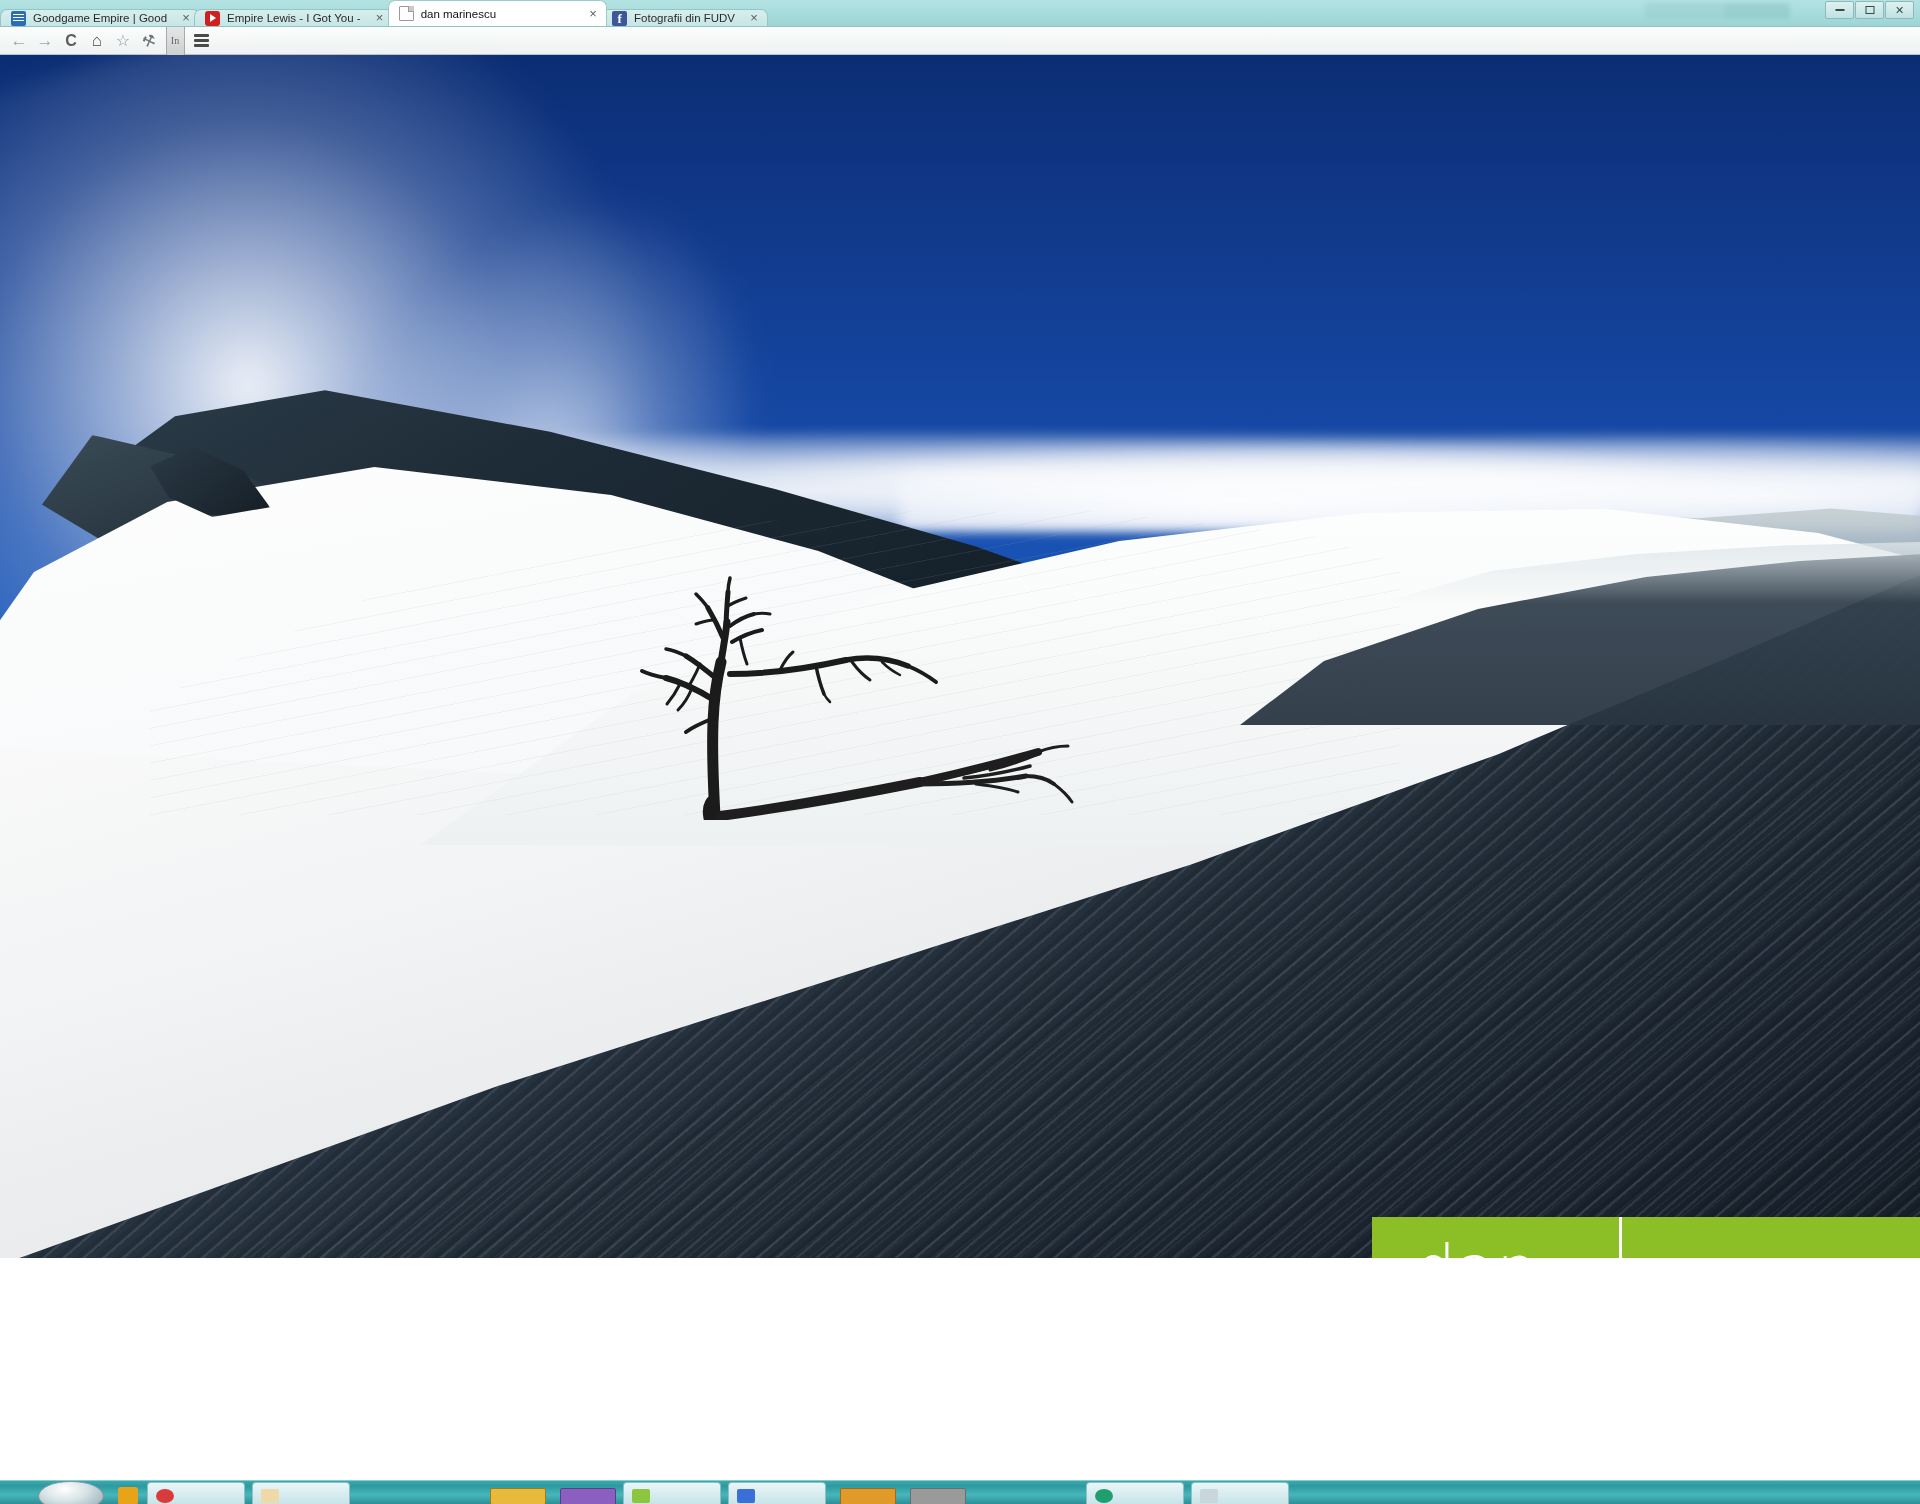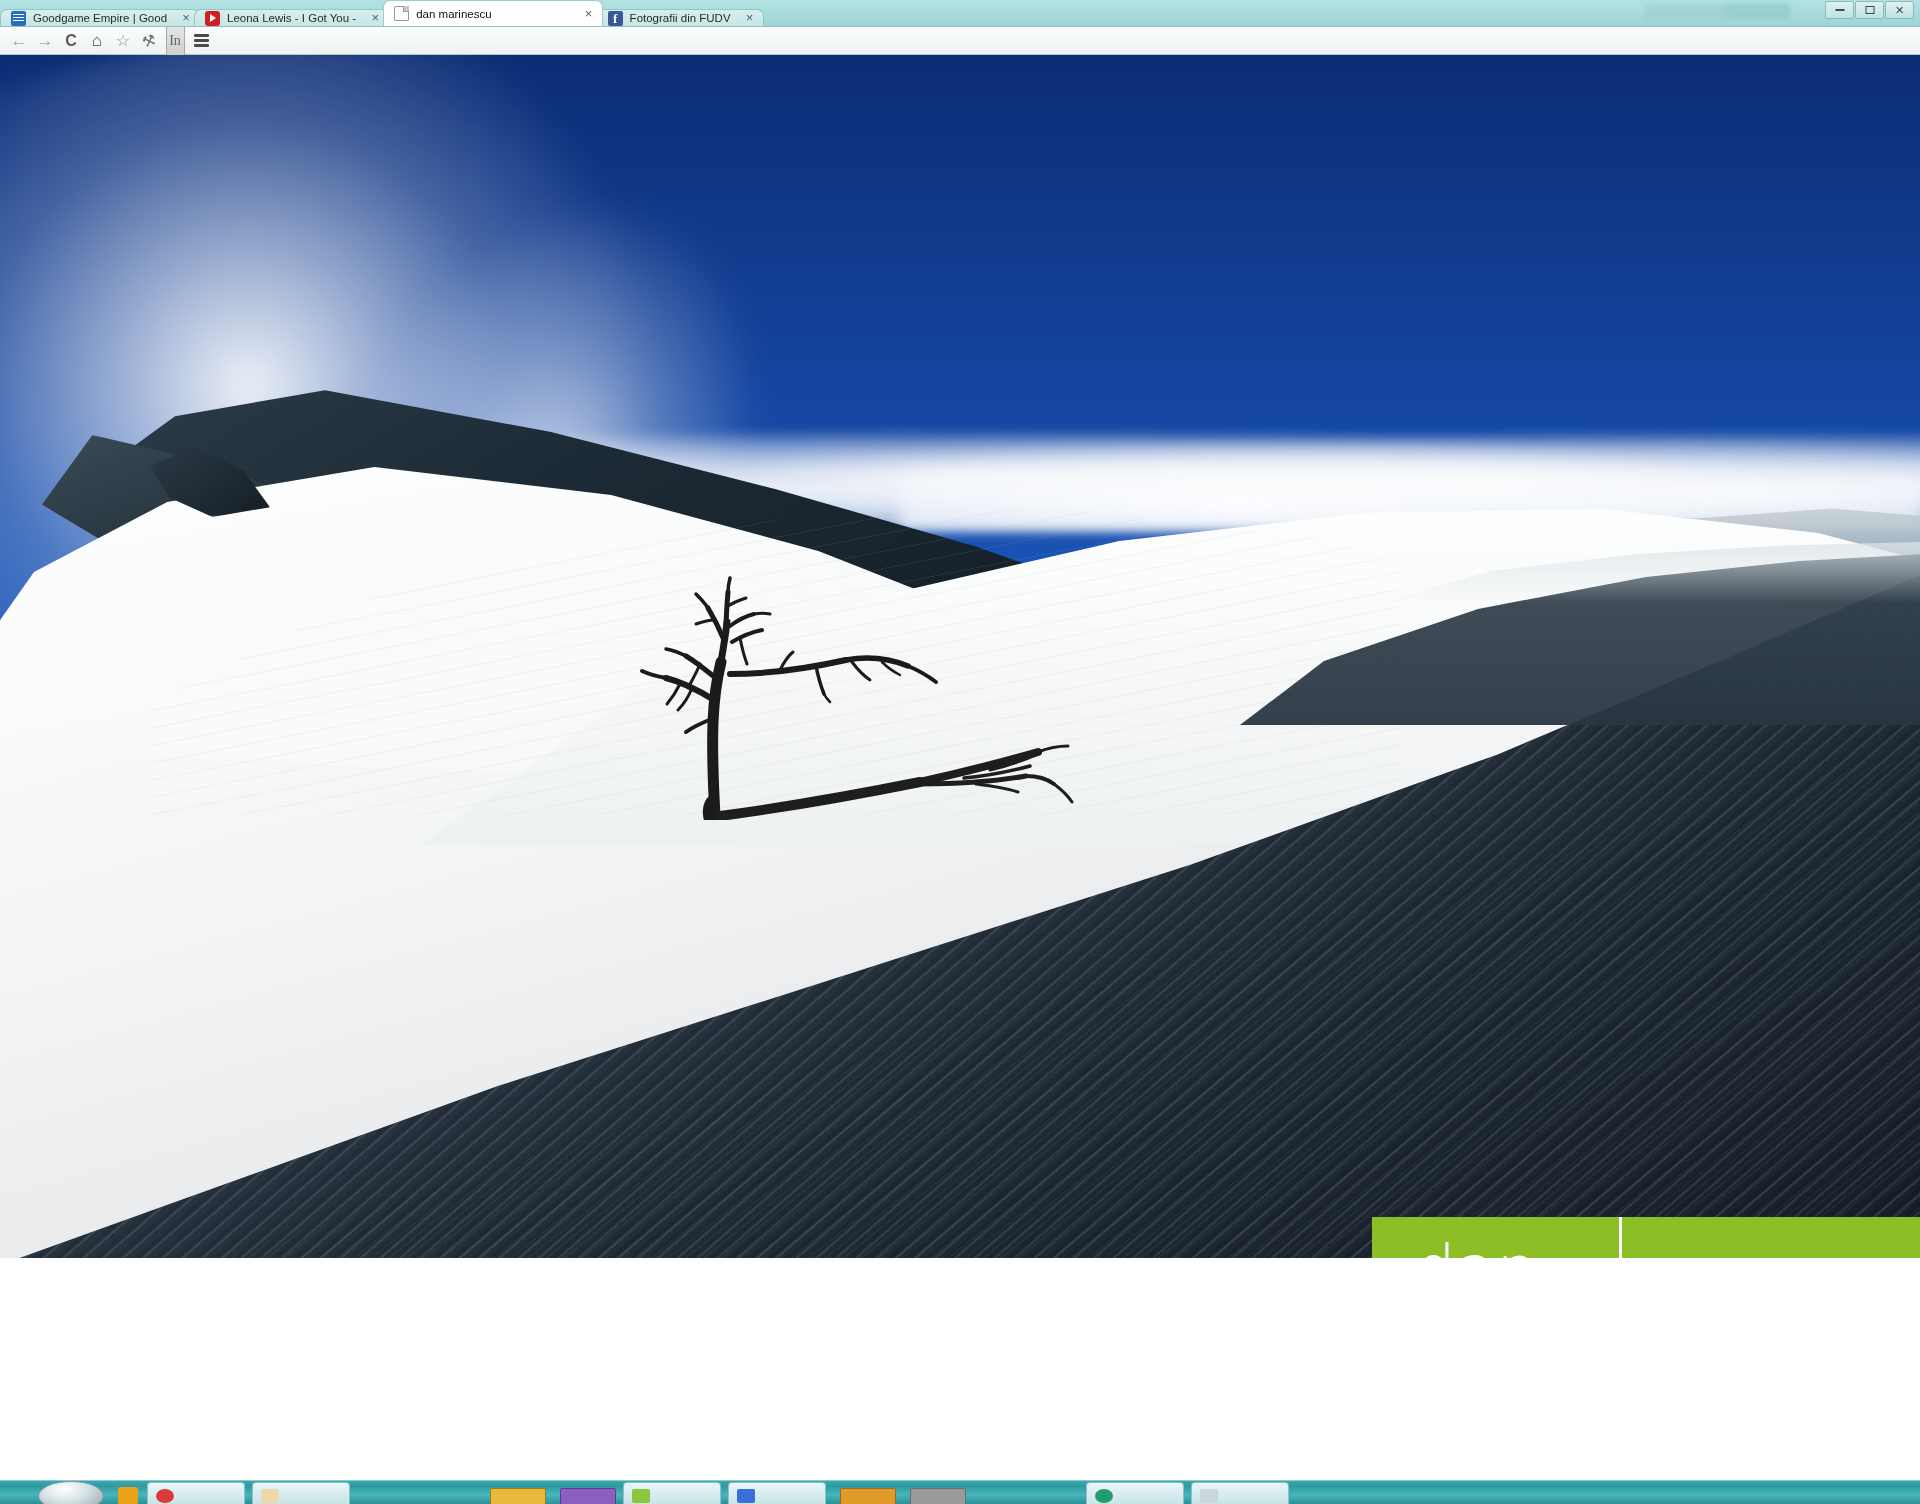--- a/index.html
+++ b/index.html
@@ -218,21 +218,21 @@
     cursor: pointer;
     flex: 0 0 auto;
   }
   .star-ico { font-size: 16px; color: #8b9499; }
   .wrench-ico { font-size: 15px; color: #6b7479; transform: rotate(-20deg); }
   .ln-box {
     width: 19px; height: 31px;
     background: linear-gradient(to bottom,#e6e6e6,#cfcfcf);
     border: 1px solid #a9a9a9;
     border-radius: 2px;
-    font-size: 14px; color: #5a6a72;
+    font-size: 10px; color: #5a6a72;
     display: flex; align-items: center; justify-content: center;
     font-family: "Liberation Serif", serif;
   }
   .hamburger { width: 15px; }
   .hamburger span {
     display: block;
     height: 2.5px;
     background: #4a4a4a;
     margin: 2.5px 0;
     border-radius: 1px;
@@ -585,21 +585,21 @@
     <div class="tab-strip-left">
 
       <div class="tab">
         <span class="tab-favicon fav-goodgame"></span>
         <span class="tab-title">Goodgame Empire | Good</span>
         <span class="tab-close">×</span>
       </div>
 
       <div class="tab">
         <span class="tab-favicon fav-youtube"></span>
-        <span class="tab-title">Leona Lewis - I Got You -</span>
+        <span class="tab-title">Empire Lewis - I Got You -</span>
         <span class="tab-close">×</span>
       </div>
 
       <div class="tab active">
         <span class="tab-favicon fav-page"></span>
         <span class="tab-title" style="max-width:170px">dan marinescu</span>
         <span class="tab-close" style="margin-left:90px">×</span>
       </div>
 
       <div class="tab">

